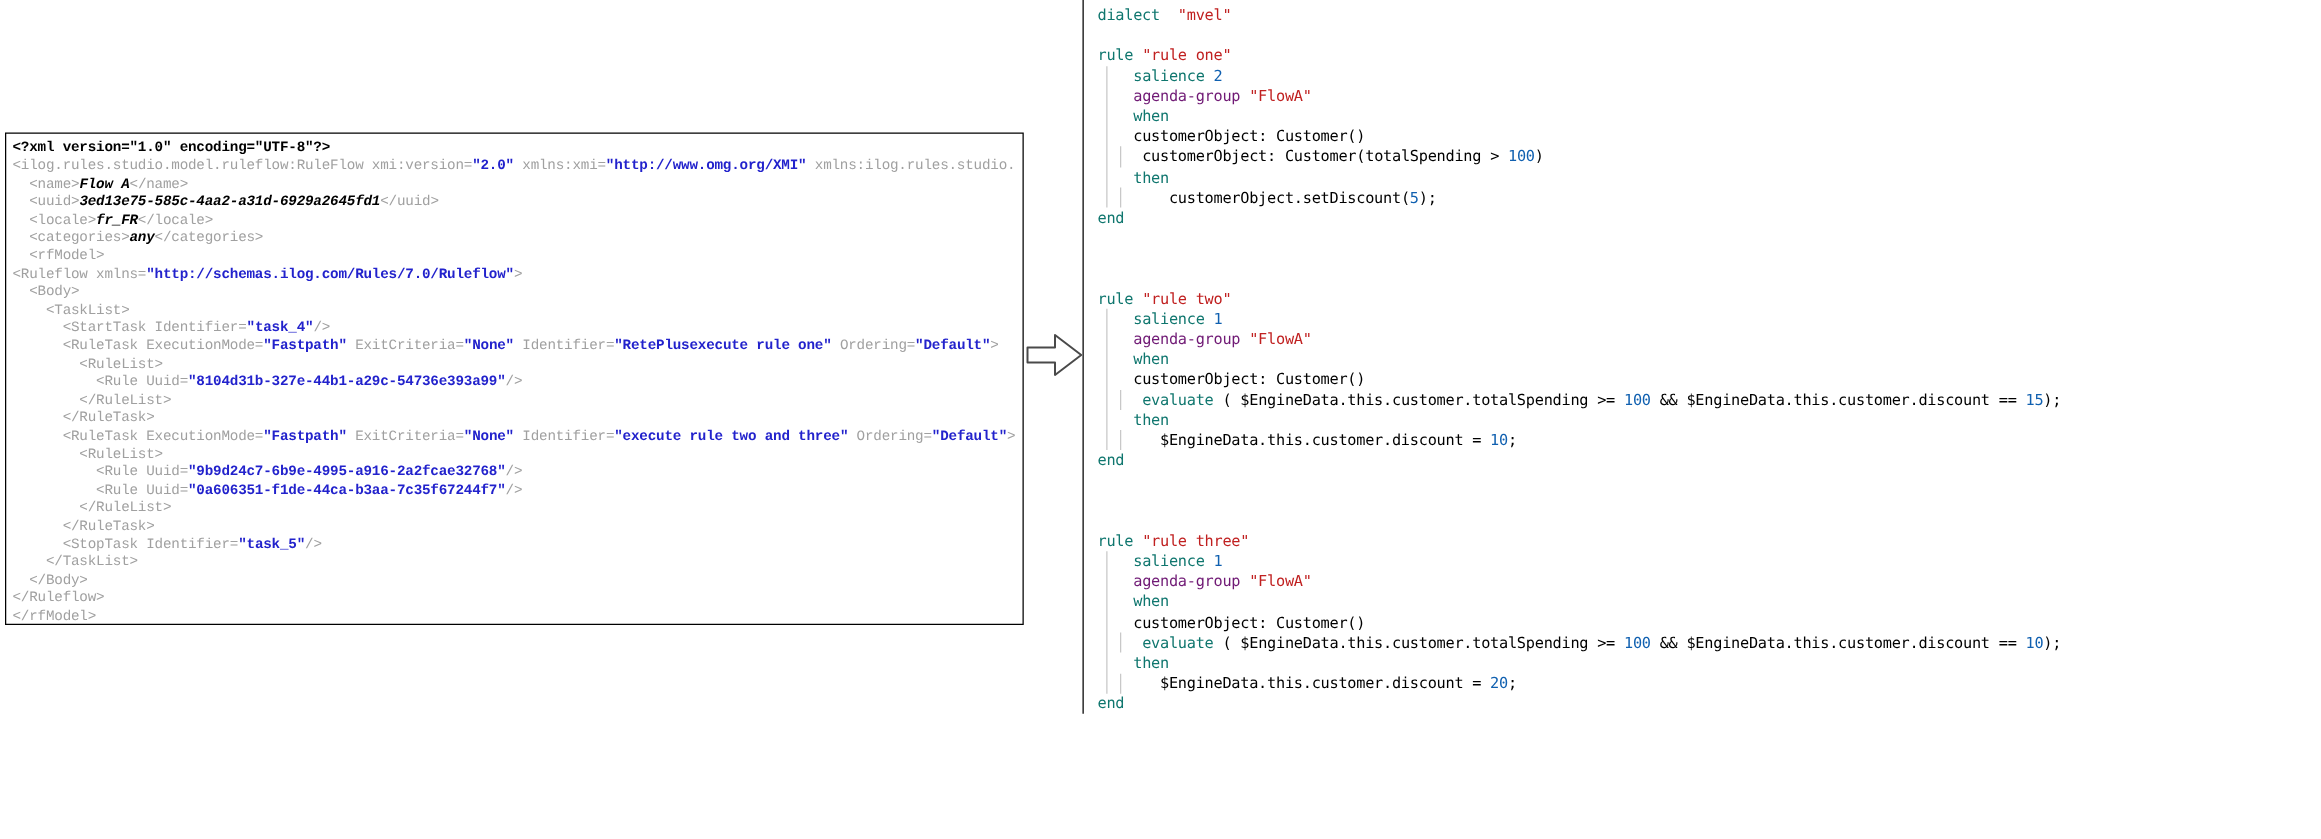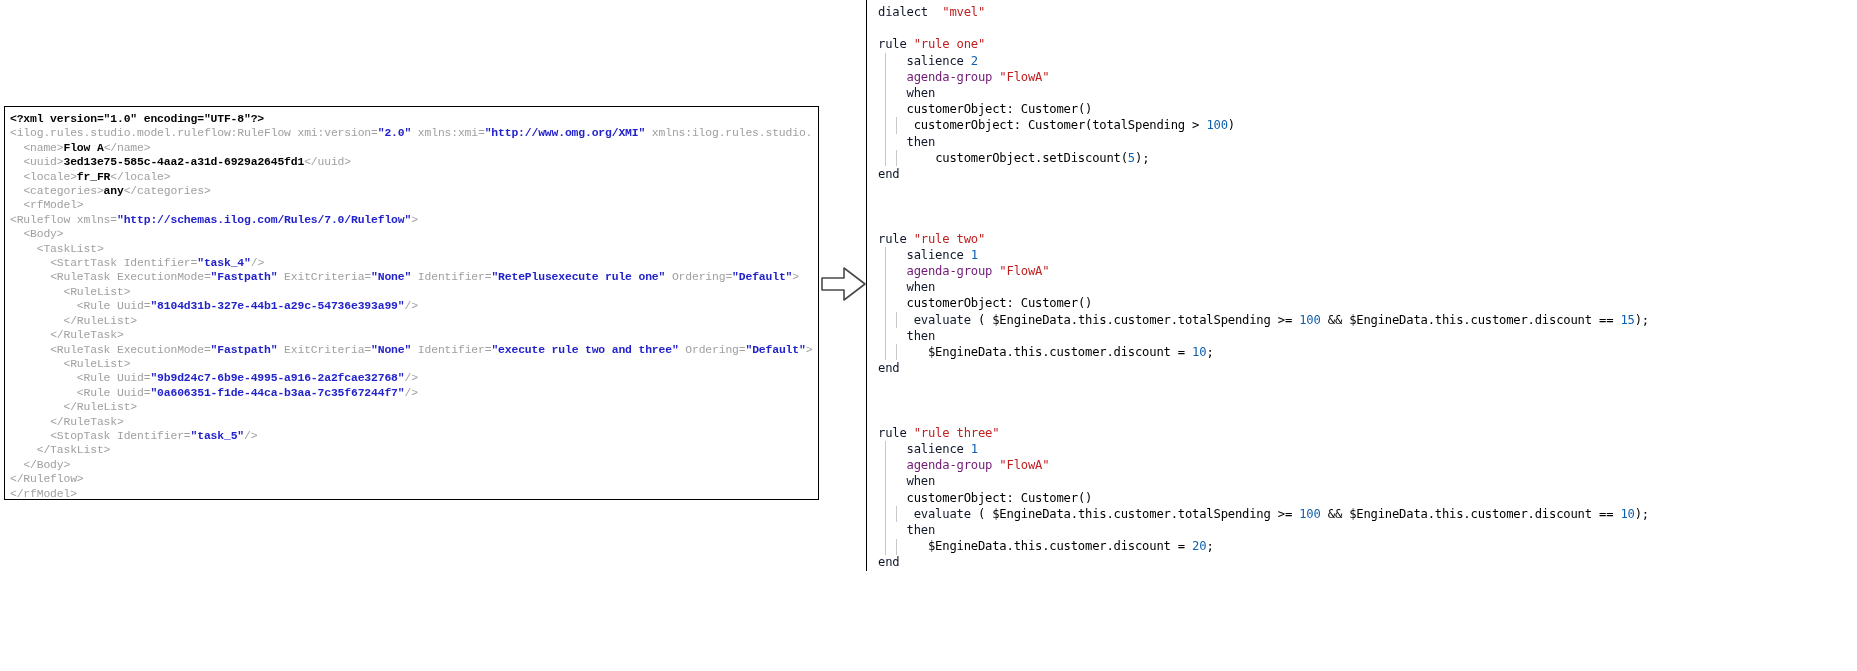--- a/index.html
+++ b/index.html
@@ -33,21 +33,21 @@
     line-height: 14.42px;
     white-space: pre;
     padding: 5px 0 0 5px;
     color: #9a9a9a;
     letter-spacing: -0.15px;
   }
   .xml-line { white-space: pre; height: 14.42px; }
 
   
   .tag      { color: #a0a0a0; }
-  .txt      { color: #000000; font-weight: bold; }
+  .txt      { color: #000000; font-weight: bold; font-style: italic; }
   .val      { color: #2222cc; font-weight: bold; }
   .pi       { color: #000000; font-weight: bold; }
 
   
   #arrow-wrap {
     position: absolute;
     left: 820px;
     top: 262px;
     width: 48px;
     height: 44px;
@@ -71,21 +71,21 @@
     font-size: 12.2px;
     line-height: 16.2px;
     white-space: pre;
     padding: 4px 0 0 11px;
     color: #000000;
     letter-spacing: -0.2px;
   }
   .drl-line { white-space: pre; height: 16.2px; }
 
   
-  .kw   { color: #0f172a; }          
+  .kw   { color: #0f766e; }          
   .kw2  { color: #701a75; }          
   .str  { color: #c02020; }          
   .num  { color: #1060b0; }          
   .plain{ color: #000000; }
 
   
   .guide {
     position: absolute;
     width: 1px;
     background: #c8c8c8;

